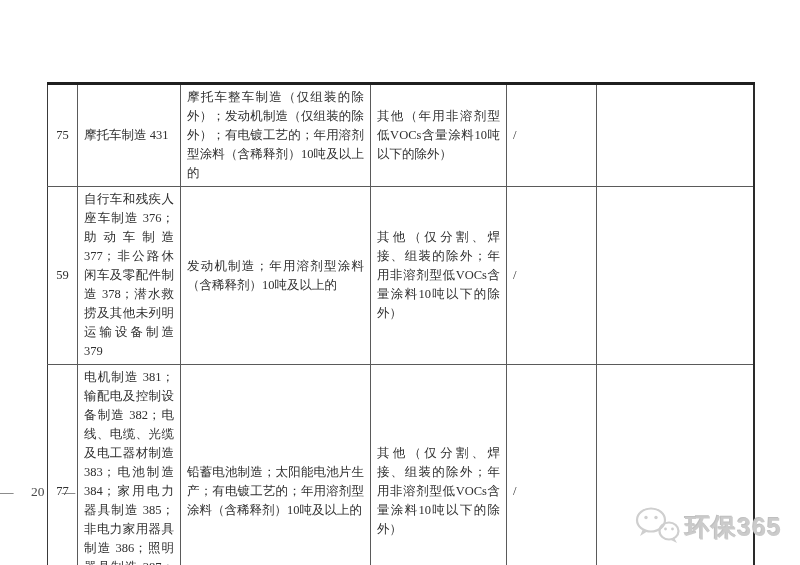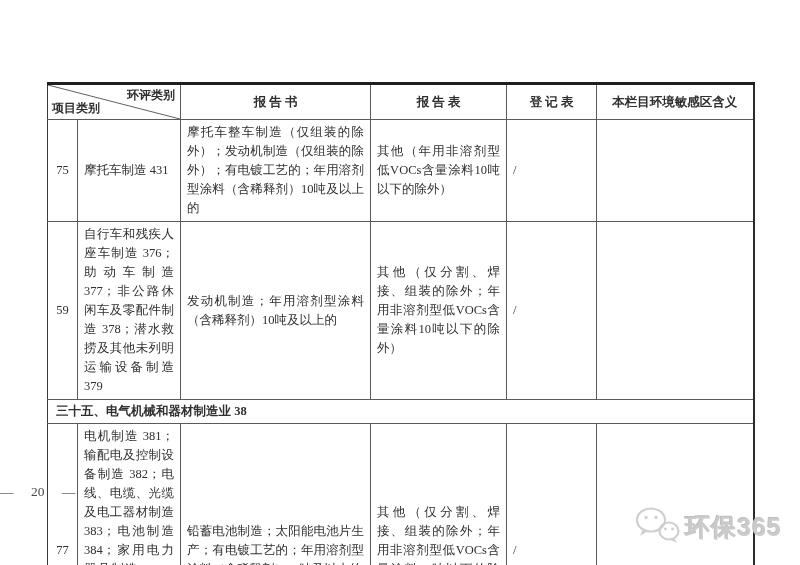--- a/index.html
+++ b/index.html
@@ -68,55 +68,39 @@
   <colgroup>
     <col style="width:30px">
       <col style="width:103px">
       <col style="width:190px">
     <col style="width:136px">
       <col style="width:90px">
       <col style="width:157px">
   </colgroup>
 
   <tbody>
-      <tr class="hdr">
-    <td class="diag edge-l" colspan="2">
-      <svg viewBox="0 0 133 36" preserveAspectRatio="none">
-        <line x1="0" y1="0" x2="133" y2="36" stroke="#5a5a5a" stroke-width="1"></line>
-      </svg>
-      <span class="diag-top">环评类别</span>
-      <span class="diag-bottom">项目类别</span>
-    </td>
-    <td>报 告 书</td>
-    <td>报 告 表</td>
-    <td>登 记 表</td>
-    <td class="edge-r">本栏目环境敏感区含义</td>
-  </tr>
 
   <tr class="r75">
     <td class="num-cell edge-l">75</td>
     <td class="just">摩托车制造 431</td>
     <td class="just">摩托车整车制造（仅组装的除外）；发动机制造（仅组装的除外）；有电镀工艺的；年用溶剂型涂料（含稀释剂）10吨及以上的</td>
     <td class="just">其他（年用非溶剂型低VOCs含量涂料10吨以下的除外）</td>
     <td class="slash-cell">/</td>
     <td class="edge-r"></td>
   </tr>
 
   <tr class="r76">
     <td class="num-cell edge-l">59</td>
     <td class="just">自行车和残疾人座车制造 376；助动车制造 377；非公路休闲车及零配件制造 378；潜水救捞及其他未列明运输设备制造 379</td>
     <td class="just">发动机制造；年用溶剂型涂料（含稀释剂）10吨及以上的</td>
     <td class="just">其他（仅分割、焊接、组装的除外；年用非溶剂型低VOCs含量涂料10吨以下的除外）</td>
     <td class="slash-cell">/</td>
     <td class="edge-r"></td>
   </tr>
 
-  <tr class="section">
-    <td colspan="6" class="edge-l edge-r">三十五、电气机械和器材制造业 38</td>
-  </tr>
 
   <tr class="r77">
     <td class="num-cell edge-l">77</td>
     <td class="just">电机制造 381；输配电及控制设备制造 382；电线、电缆、光缆及电工器材制造 383；电池制造 384；家用电力器具制造 385；非电力家用器具制造 386；照明器具制造 387；其他电气机械及器材制造 389</td>
     <td class="just">铅蓄电池制造；太阳能电池片生产；有电镀工艺的；年用溶剂型涂料（含稀释剂）10吨及以上的</td>
     <td class="just">其他（仅分割、焊接、组装的除外；年用非溶剂型低VOCs含量涂料10吨以下的除外）</td>
     <td class="slash-cell">/</td>
     <td class="edge-r"></td>
   </tr>
 </tbody>

